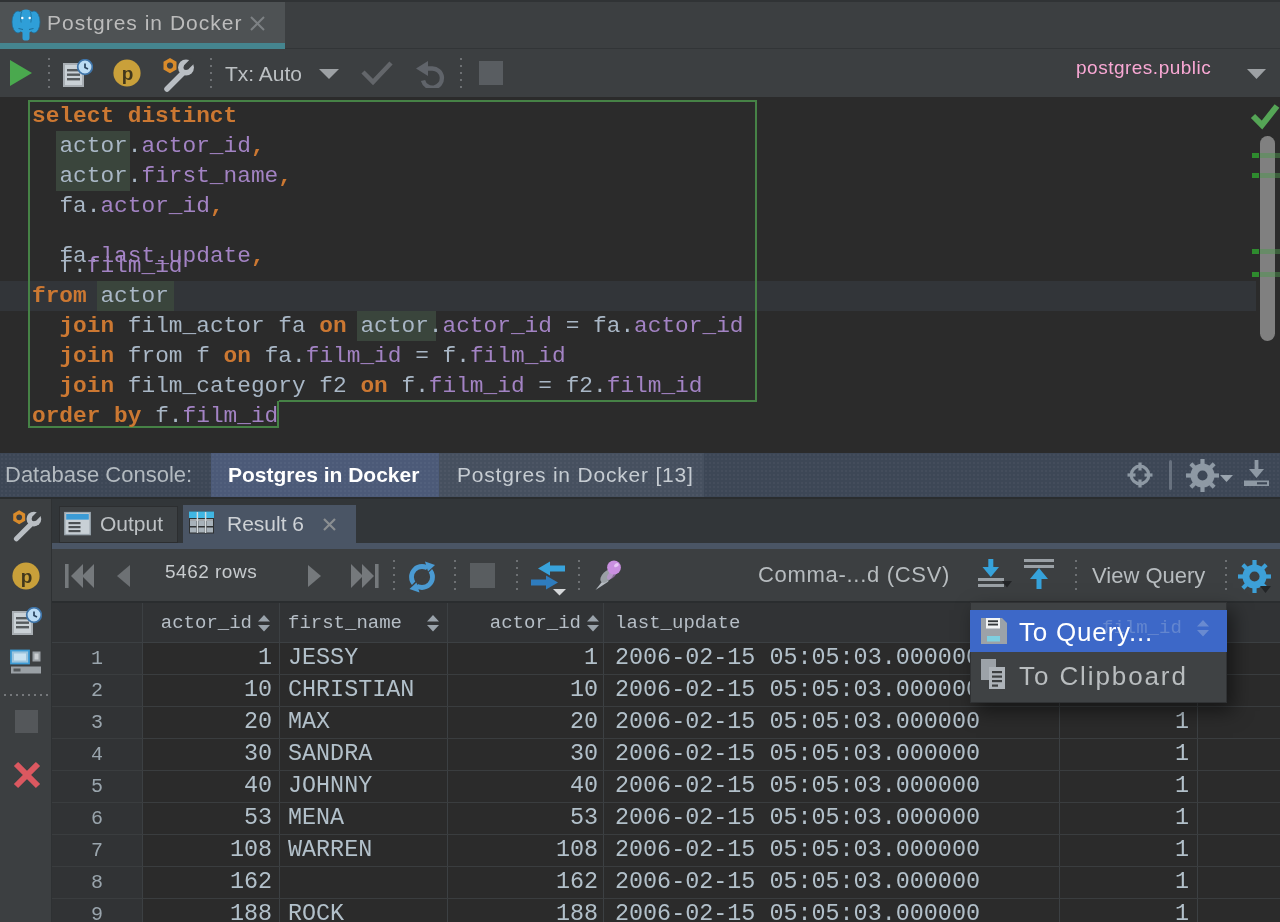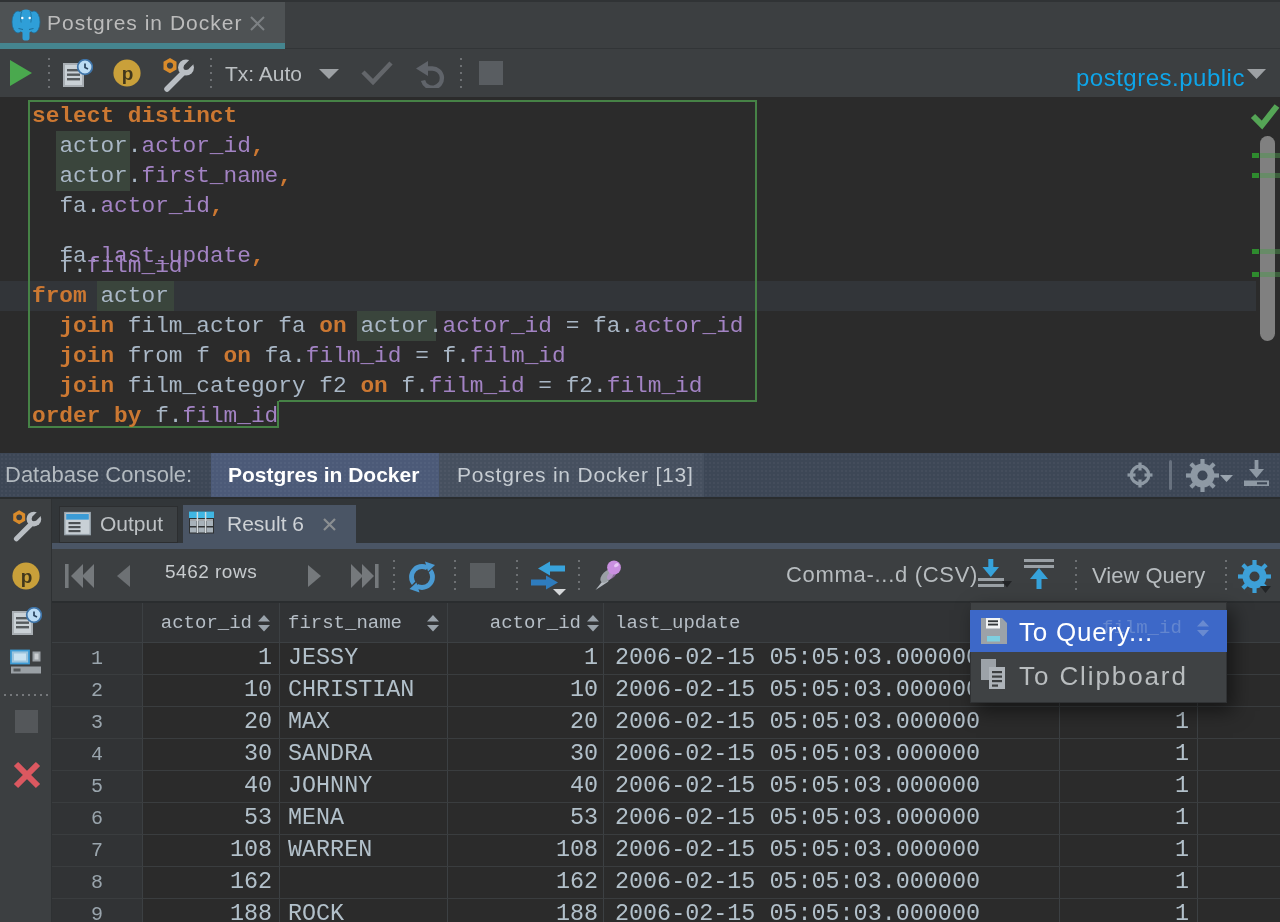--- a/index.html
+++ b/index.html
@@ -78,21 +78,21 @@
     </svg>
   <svg class="abs" style="left:360px;top:60px;" width="34" height="26">
       <path d="M3 12 L13 22 L31 3" stroke="#63666a" stroke-width="4.5" fill="none"></path>
     </svg>
   <div class="abs" id="undo1" style="left:415px;top:59px;"><svg width="31" height="29" viewBox="0 0 31 29">
         <path d="M13 2 L13 17 L1 9.5 Z" fill="#60646a"></path>
         <path d="M11 9.5 L17 9.5 A 9.6 9.6 0 1 1 8 21.5" stroke="#60646a" stroke-width="4.4" fill="none"></path>
       </svg></div>
   <div class="abs dotv" style="left:460px;top:58px;height:31px;"></div>
   <div class="abs" style="left:479px;top:61px;width:24px;height:24px;background:#595d61;"></div>
-  <div class="abs" style="left:1076px;top:64px;font-size:24px;letter-spacing:0.5px;color:#0ea5e9;">postgres.public</div>
+  <div class="abs" style="left:1076px;top:57px;font-size:19px;letter-spacing:0.5px;color:#f9a8d4;">postgres.public</div>
   <svg class="abs" style="left:1247px;top:69px;" width="20" height="11">
       <path d="M0 0 L19 0 L9.5 10 Z" fill="#9da1a4"></path>
     </svg>
 
   <div class="abs" id="editor" style="left:0;top:97px;width:1280px;height:356px;background:#2b2b2b;overflow:hidden;">
 
     <div class="abs" style="left:0;top:184px;width:1256px;height:30px;background:#323539;"></div>
 
     <div class="hlt" style="left:56px;top:34px;width:74px;"></div>
     <div class="hlt" style="left:56px;top:64px;width:74px;"></div>
@@ -271,21 +271,21 @@
         <path d="M25 29 L38 29 L31.5 35.5 Z" fill="#d5d8da"></path>
       </svg></div>
   <div class="abs dotv" style="left:578px;top:560px;height:34px;"></div>
   <div class="abs" id="pin" style="left:592px;top:558px;"><svg width="32" height="36" viewBox="0 0 32 36">
         <path d="M3.5 32 L13 20 L16.5 23.5 Z" fill="#b6bcc2"></path>
         <ellipse cx="15" cy="18" rx="8.3" ry="4.6" transform="rotate(-45 15 18)" fill="#9aa0a5"></ellipse>
         <circle cx="22" cy="9.5" r="6.9" fill="#c98fe0"></circle>
         <ellipse cx="24.4" cy="7.2" rx="2.6" ry="1.7" transform="rotate(-35 24.4 7.2)" fill="#e6c6f5"></ellipse>
         <ellipse cx="20" cy="16.5" rx="6.5" ry="3.2" transform="rotate(-45 20 16.5)" fill="#c98fe0" opacity="0.55"></ellipse>
       </svg></div>
-  <div class="abs" style="left:786px;top:562px;font-size:22px;letter-spacing:0.7px;color:#b7bcbf;">Comma-...d (CSV)</div>
+  <div class="abs" style="left:758px;top:562px;font-size:22px;letter-spacing:0.7px;color:#b7bcbf;">Comma-...d (CSV)</div>
   <div class="abs" id="csvdl" style="left:976px;top:558px;"><svg width="37" height="32" viewBox="0 0 37 32">
         <rect x="12.3" y="1" width="5" height="9" fill="#36a2da"></rect>
         <path d="M6.5 9 L23 9 L14.8 19 Z" fill="#36a2da"></path>
         <rect x="2" y="20" width="26" height="3" fill="#9aa0a5"></rect>
         <rect x="2" y="26" width="26" height="3" fill="#9aa0a5"></rect>
         <path d="M26 23 L36 23 L31 29.5 Z" fill="#232527"></path>
       </svg></div>
   <div class="abs" id="csvul" style="left:1022px;top:558px;"><svg width="34" height="32" viewBox="0 0 34 32">
         <rect x="2" y="1" width="30" height="3" fill="#9aa0a5"></rect>
         <rect x="2" y="7" width="30" height="3" fill="#9aa0a5"></rect>

